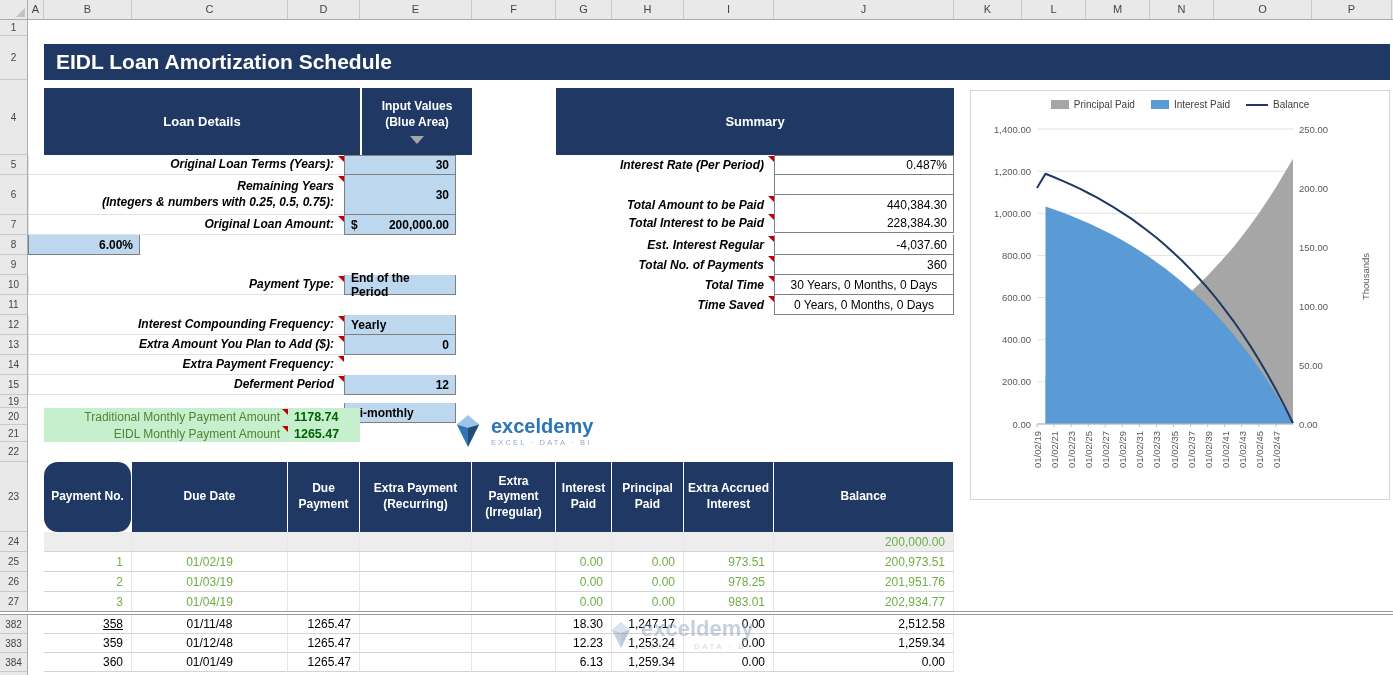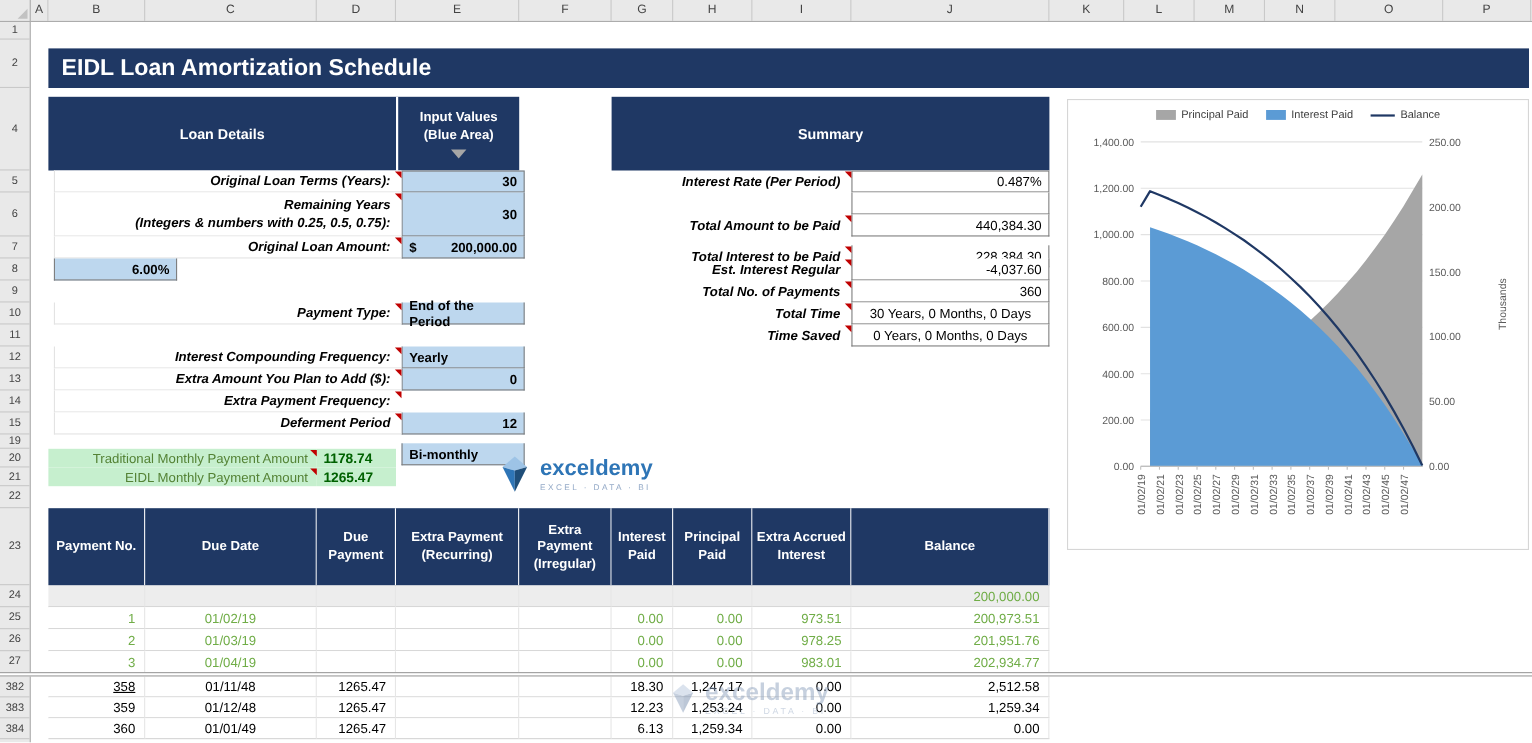--- a/index.html
+++ b/index.html
@@ -24,21 +24,21 @@
   .title-banner{position:absolute;left:44px;top:44px;width:1346px;height:36px;background:var(--navy);
           color:#fff;font-size:21px;font-weight:bold;line-height:36px;padding-left:12px;box-sizing:border-box}
   
   .ld-header{position:absolute;left:44px;top:88px;width:316px;height:67px;background:var(--navy);color:#fff;
           font-weight:bold;font-size:13px;display:flex;align-items:center;justify-content:center}
   .iv-header{position:absolute;left:360px;top:88px;width:112px;height:67px;background:var(--navy);color:#fff;
           border-left:2px solid #fff;font-weight:bold;font-size:12px;display:flex;flex-direction:column;
           align-items:center;justify-content:center;box-sizing:border-box;text-align:center;line-height:1.3}
   .dropdown-tri{width:0;height:0;border-left:7px solid transparent;border-right:7px solid transparent;
           border-top:8px solid #A6A6A6;margin-top:5px}
-  .ld-row{position:absolute;left:49px;width:428px;display:flex}
+  .ld-row{position:absolute;left:28px;width:428px;display:flex}
   .ld-label{flex:0 0 316px;display:flex;flex-direction:column;justify-content:center;align-items:flex-end;
           padding-right:10px;box-sizing:border-box;font-style:italic;font-weight:bold;font-size:12px;
           line-height:1.3;color:#000;position:relative;border-bottom:1px solid #E3E3E3;border-left:1px solid #E3E3E3;background:#fff}
   .ld-value{flex:0 0 112px;background:var(--input-bg);border:1px solid #7F7F7F;border-top:none;box-sizing:border-box;
           display:flex;align-items:center;font-weight:bold;font-size:12px;padding:0 6px;color:#000}
   .first .ld-value{border-top:1px solid #7F7F7F}
   .jr{justify-content:flex-end}.jl{justify-content:flex-start}.jb{justify-content:space-between}
   .flag::after{content:"";position:absolute;top:1px;right:0;border-left:6px solid transparent;border-top:6px solid var(--flag)}
   
   .green-row{position:absolute;left:44px;display:flex}
@@ -233,21 +233,21 @@
         <text x="274.8" y="340" text-anchor="end" class="axis-label" transform="rotate(-90 274.8 340)">01/02/43</text>
         <line x1="287.8666666666667" y1="333" x2="287.8666666666667" y2="336" stroke="#BFBFBF"></line>
         <text x="291.8666666666667" y="340" text-anchor="end" class="axis-label" transform="rotate(-90 291.8666666666667 340)">01/02/45</text>
         <line x1="304.93333333333334" y1="333" x2="304.93333333333334" y2="336" stroke="#BFBFBF"></line>
         <text x="308.93333333333334" y="340" text-anchor="end" class="axis-label" transform="rotate(-90 308.93333333333334 340)">01/02/47</text>
         <text x="398" y="185.5" text-anchor="middle" class="axis-label" transform="rotate(-90 398 185.5)">Thousands</text>
       </svg>
   </div>
 
   <div class="pt-header" id="pt-header">
-      <div class="pt-h" style="width: 88px;">Payment No.</div>
+      <div class="pt-h" style="width: 88px; border-radius: 14px;">Payment No.</div>
       <div class="pt-h" style="width: 156px;">Due Date</div>
       <div class="pt-h" style="width: 72px;">Due Payment</div>
       <div class="pt-h" style="width: 112px;">Extra Payment (Recurring)</div>
       <div class="pt-h" style="width: 84px;">Extra Payment (Irregular)</div>
       <div class="pt-h" style="width: 56px;">Interest Paid</div>
       <div class="pt-h" style="width: 72px;">Principal Paid</div>
       <div class="pt-h" style="width: 90px;">Extra Accrued Interest</div>
       <div class="pt-h" style="width: 180px;">Balance</div>
     </div>
   <div class="row-break"></div>
@@ -347,21 +347,21 @@
       <div class="sum-value jr">0.487%</div>
     </div>
     <div class="sum-row" style="top: 175px;">
       <div class="sum-label"></div>
       <div class="sum-value jr"></div>
     </div>
     <div class="sum-row" style="top: 195px;">
       <div class="sum-label flag">Total Amount to be Paid</div>
       <div class="sum-value jr">440,384.30</div>
     </div>
-    <div class="sum-row" style="top: 223px;">
+    <div class="sum-row" style="top: 213px;">
       <div class="sum-label flag">Total Interest to be Paid</div>
       <div class="sum-value jr">228,384.30</div>
     </div>
     <div class="sum-row" style="top: 235px;">
       <div class="sum-label flag">Est. Interest Regular</div>
       <div class="sum-value jr">-4,037.60</div>
     </div>
     <div class="sum-row" style="top: 255px;">
       <div class="sum-label flag">Total No. of Payments</div>
       <div class="sum-value jr">360</div>

